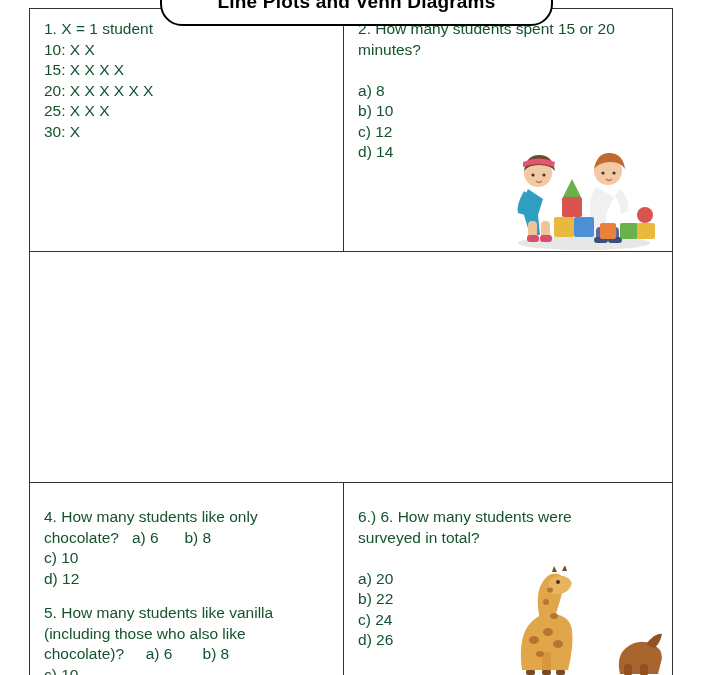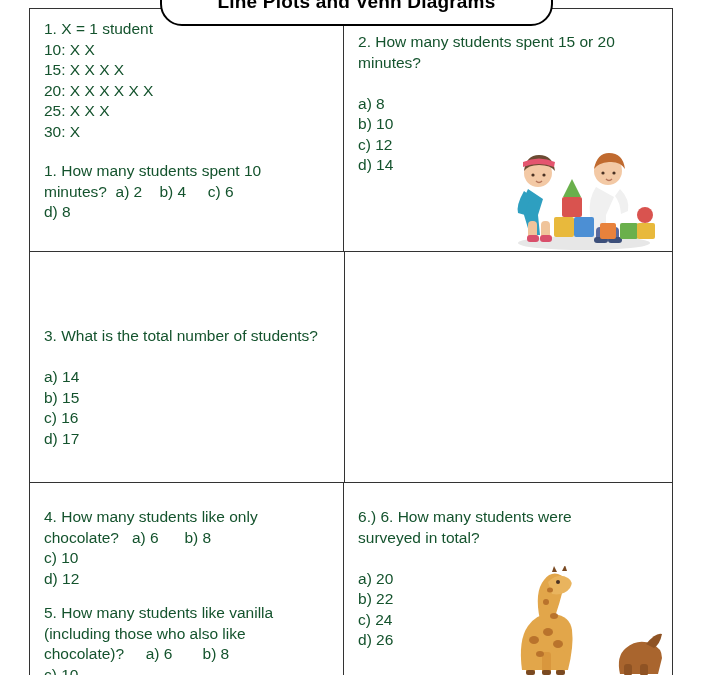--- a/index.html
+++ b/index.html
@@ -82,21 +82,21 @@
     white-space: pre-wrap;
     color: #14532d;
   }
   .txt.block2 {
     margin-top: 19px;
   }
   .cell.r2left .txt { margin-top: 64px; }
   .cell.r2right .txt { margin-top: 44px; }
   .cell.r3left .txt { margin-top: 14px; }
   .cell.r3right .txt { margin-top: 14px; }
-  .cell.r1right .txt { margin-top: 13px; }
+  .cell.r1right .txt { margin-top: 0px; }
 
   
   .art {
     position: absolute;
     pointer-events: none;
   }
   .art-kids {
     right: 6px;
     bottom: 0px;
     width: 166px;
@@ -121,23 +121,20 @@
   <div class="sheet">
 
     <div class="row r1">
       <div class="cell left">
         <div class="txt">1. X = 1 student
 10: X X
 15: X X X X
 20: X X X X X X
 25: X X X
 30: X</div>
-        <div class="txt block2">1. How many students spent 10
-minutes?  a) 2    b) 4     c) 6
-d) 8</div>
       </div>
       <div class="cell right r1right">
         <div class="txt">2. How many students spent 15 or 20
 minutes?
 
 a) 8
 b) 10
 c) 12
 d) 14</div>
 
@@ -182,28 +179,20 @@
             <rect x="137" y="92" width="18" height="16" rx="2" fill="#e8b93c"></rect>
             <polygon points="72,48 81,66 63,66" fill="#6ab04c"></polygon>
             <circle cx="145" cy="84" r="8" fill="#d9534f"></circle>
             <rect x="100" y="92" width="16" height="16" rx="2" fill="#e8823c"></rect>
           </g>
         </svg>
       </div>
     </div>
 
     <div class="row r2">
-      <div class="cell left r2left">
-        <div class="txt">3. What is the total number of students?
-
-a) 14
-b) 15
-c) 16
-d) 17</div>
-      </div>
     </div>
 
     <div class="row r3">
       <div class="cell left r3left">
         <div class="txt">4. How many students like only
 chocolate?   a) 6      b) 8
 c) 10
 d) 12</div>
         <div class="txt block2">5. How many students like vanilla
 (including those who also like

